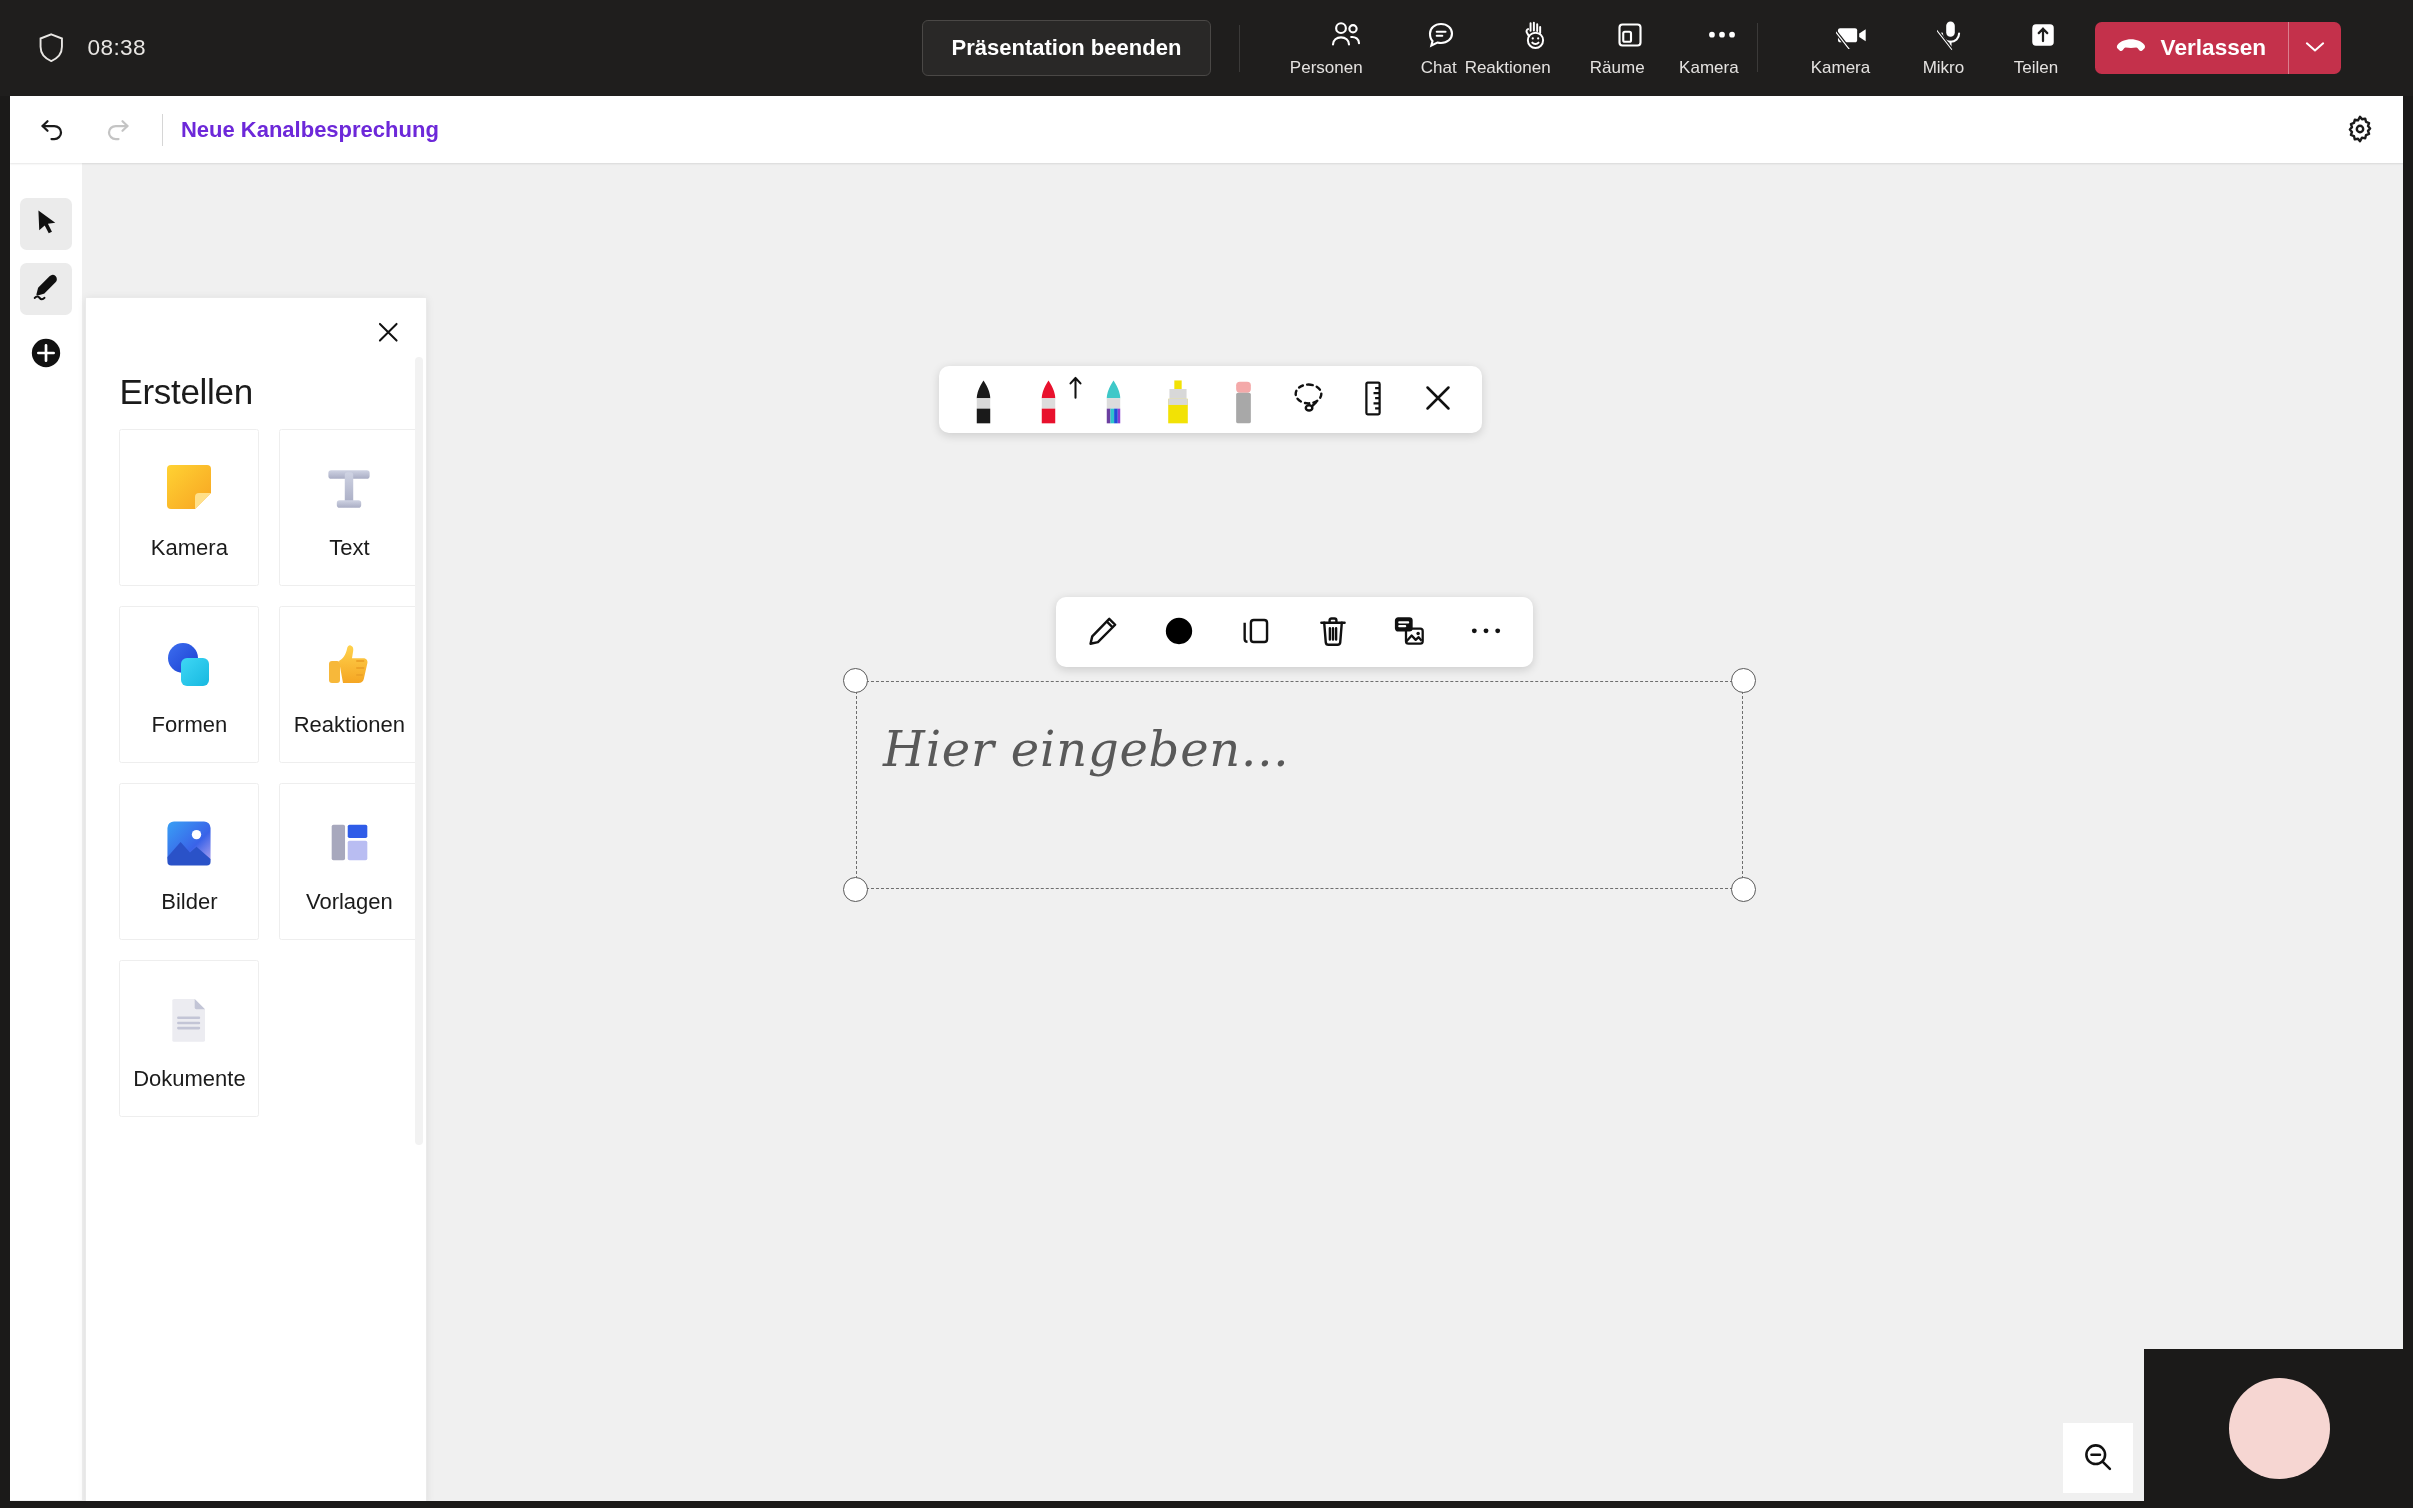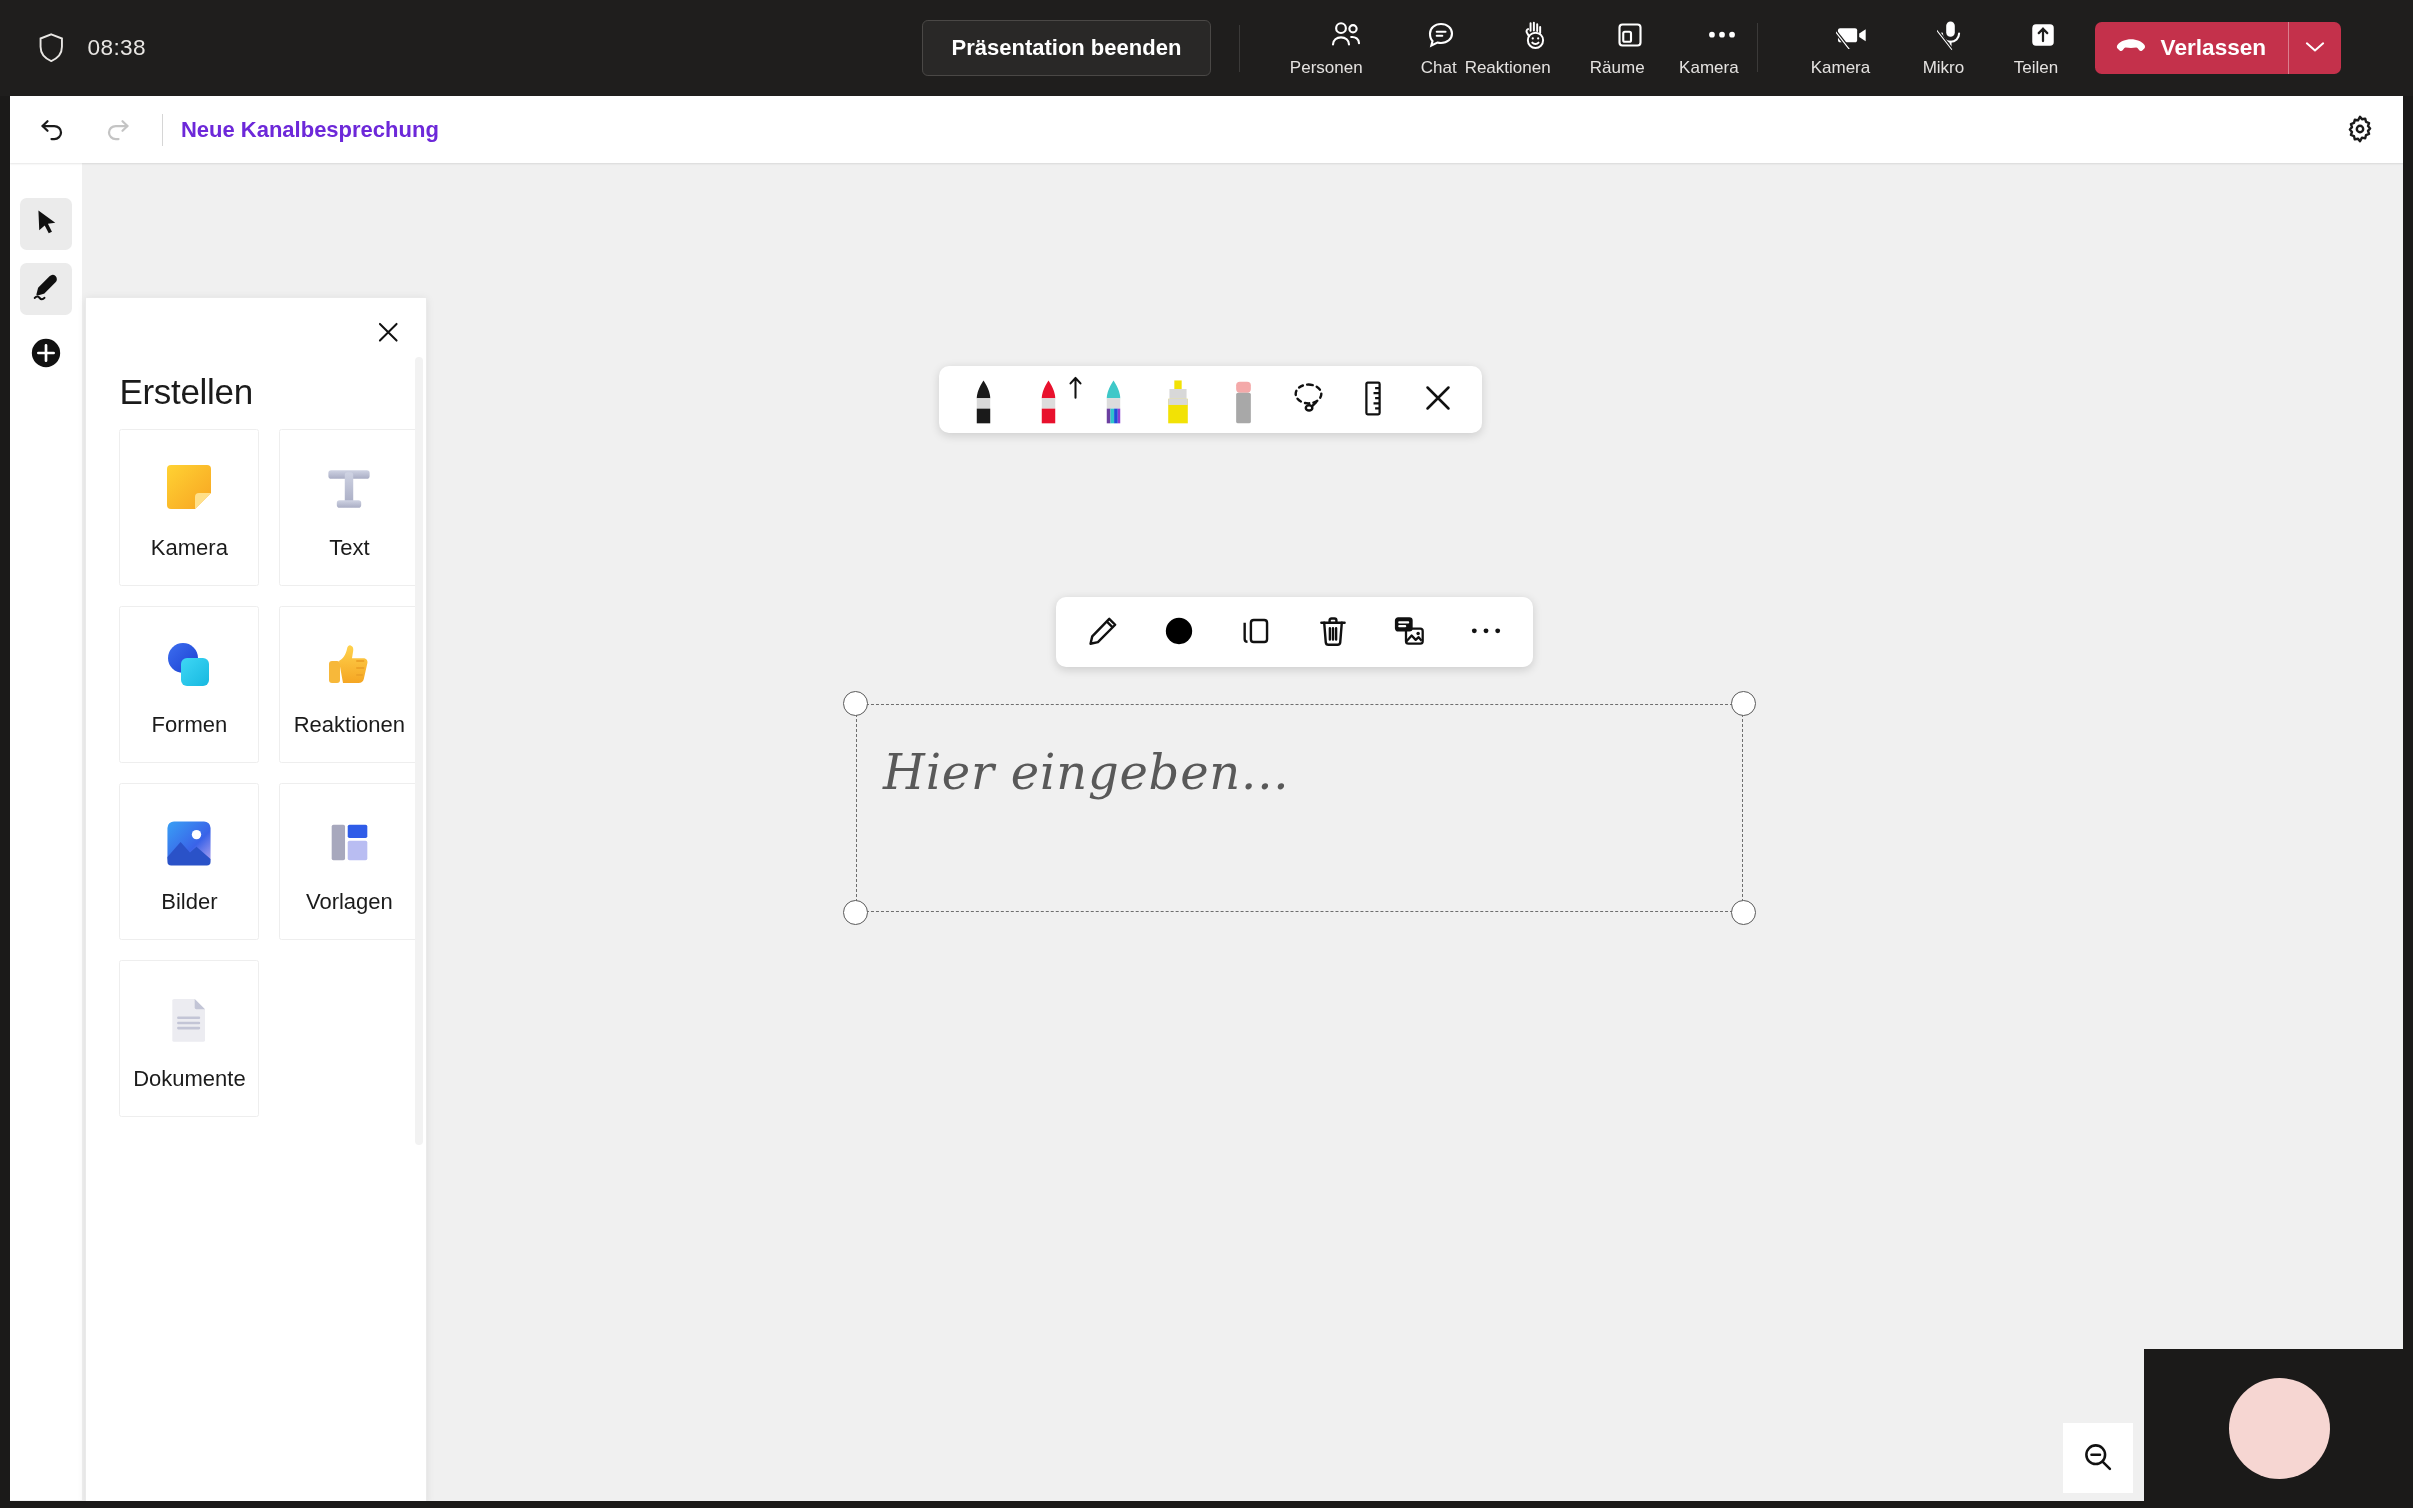--- a/index.html
+++ b/index.html
@@ -214,21 +214,21 @@
     z-index: 15;
   }
   .ctx-btn {
     width: 70px; height: 55px;
     display: flex; align-items: center; justify-content: center;
     border-radius: 5.9px;
   }
 
   
   #text-object {
-    position: absolute; left: 846px; top: 541px;
+    position: absolute; left: 846px; top: 518px;
     width: 887px; height: 208px;
     z-index: 10;
   }
   #text-object-box {
     position: absolute; inset: 0;
     border: 1.7px dashed #6e6e6e;
   }
   #text-placeholder {
     position: absolute; left: 27px; top: 40px;
     font-family: "DejaVu Serif", serif;

